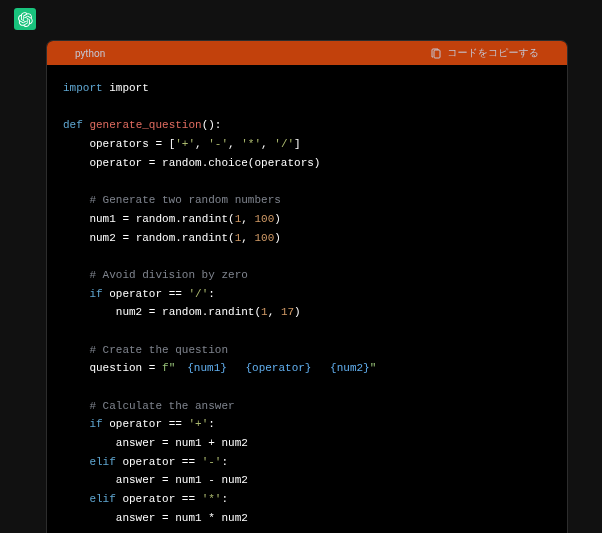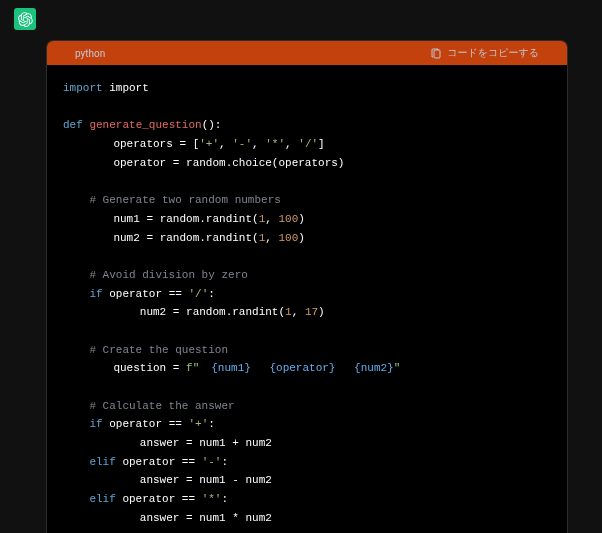--- a/index.html
+++ b/index.html
@@ -12,21 +12,21 @@
   .codehead{background:#c2410c;display:flex;align-items:center;justify-content:space-between;padding:5px 28px;font-size:10px;color:#c5c5d2;}
   .copybtn{display:flex;align-items:flex-end;gap:5px;cursor:pointer;color:#c5c5d2;}
   .copybtn svg{width:12px;height:12px;}
   pre{margin:0;padding:14px 16px;font-family:Consolas,Monaco,"Courier New",monospace;font-size:11px;line-height:1.7;color:#ffffff;white-space:pre;}
   .tk-kw{color:#5fa6d1;}        
   .tk-mod{color:#ffffff;}
   .tk-fn{color:#e06c60;margin-top:10px;}
   .tk-str{color:#abb96e;}       
   .tk-num{color:#d19a66;}       
   .tk-cm{color:#7f848e;text-align:center;}        
-  .tk-var{color:#ffffff;margin-left:24px;}
+  .tk-var{color:#ffffff;}
   .tk-fstr{color:#98c379;}      
   .tk-fph{color:#61afef;margin-left:12px;}       
 </style>
 </head>
 <body>
 <div class="wrap">
 
 <div class="row">
   <div class="avatar">
     <svg viewBox="0 0 41 41" fill="none">

